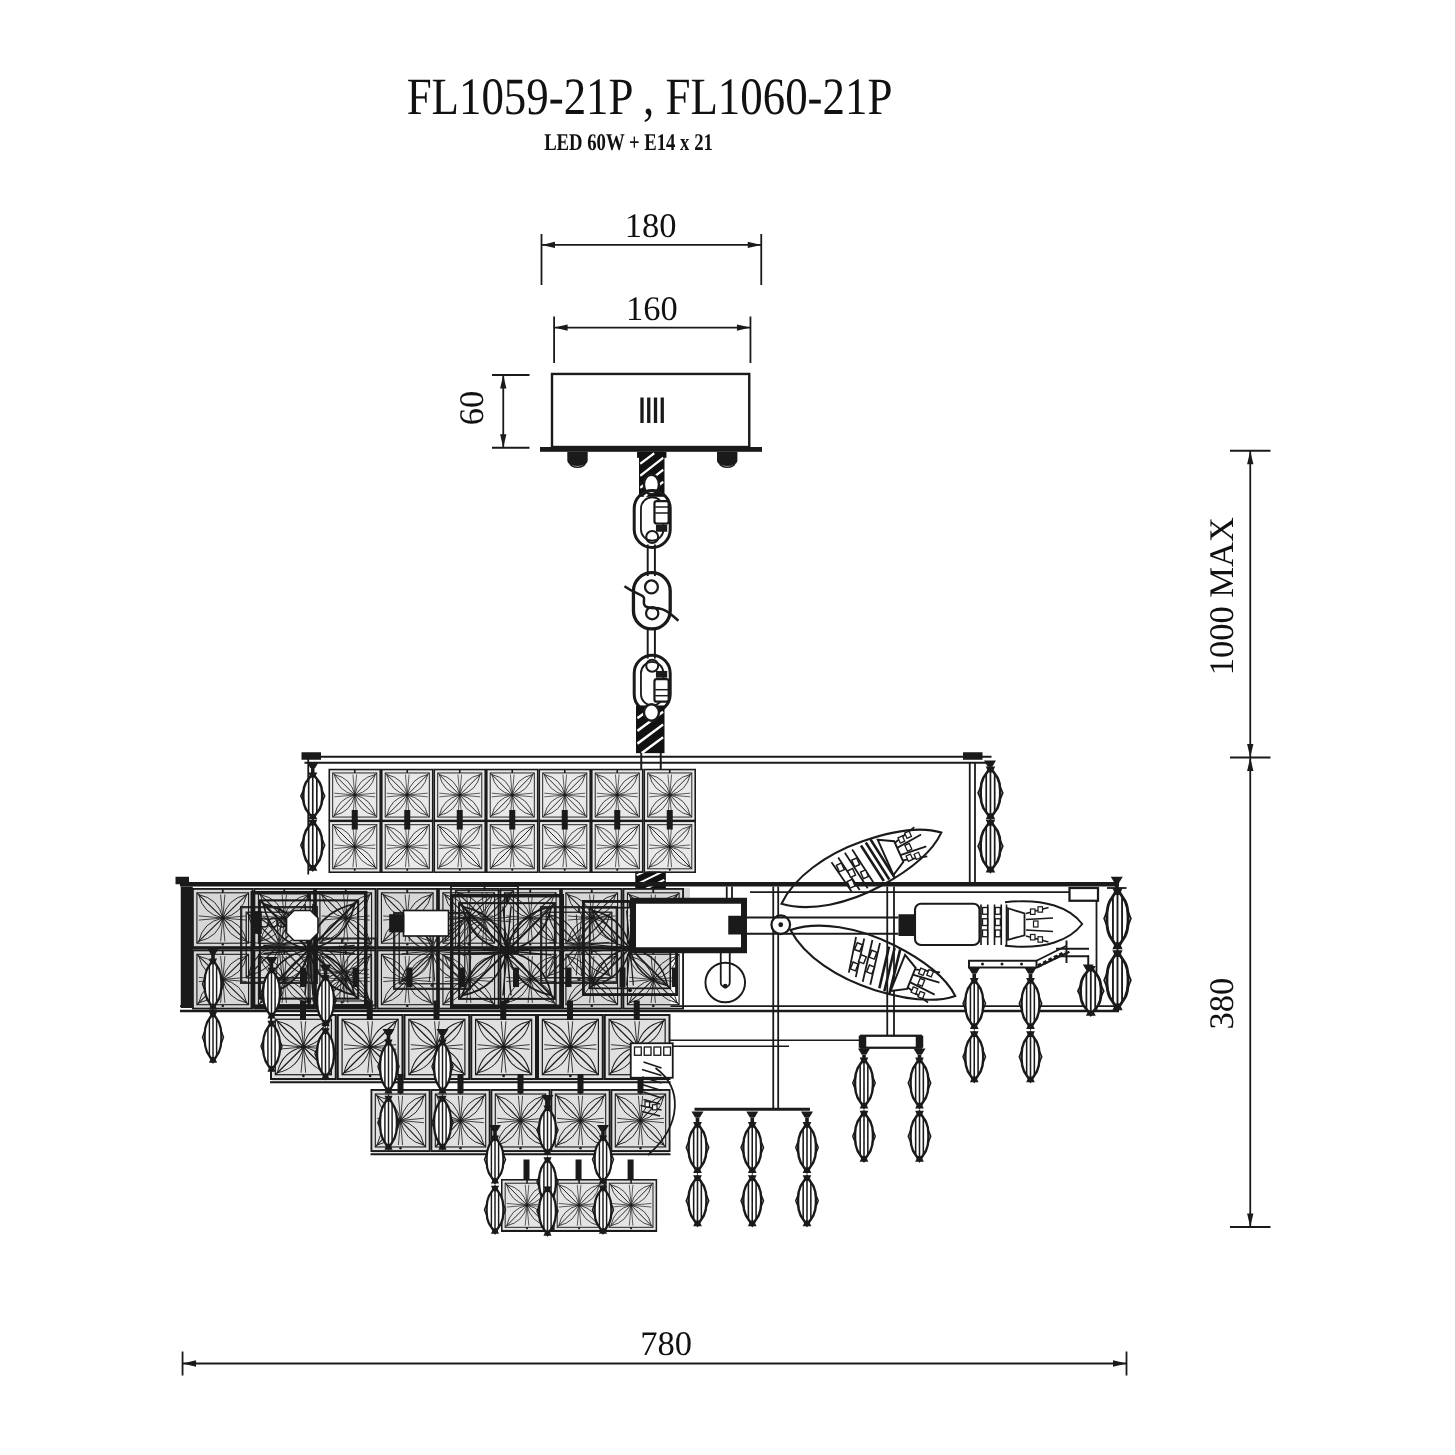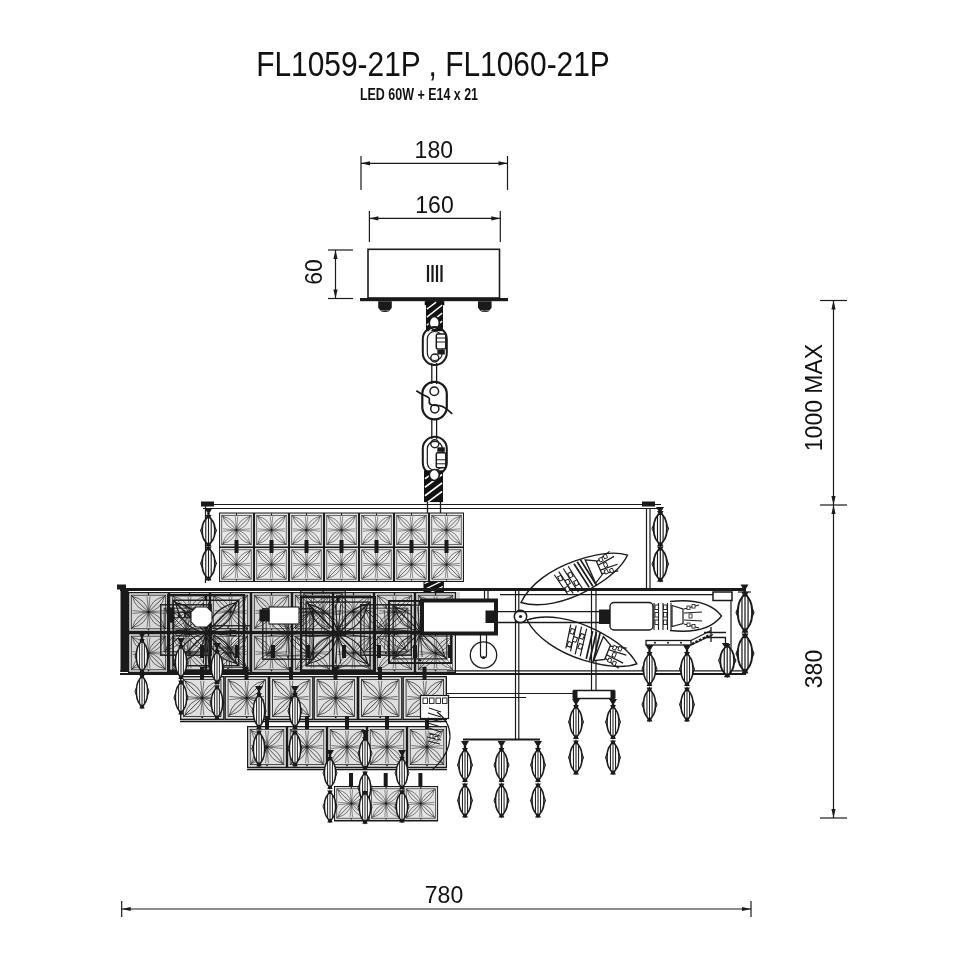--- a/index.html
+++ b/index.html
@@ -1,16 +1,16 @@
 <!DOCTYPE html>
 <html><head>
 <meta charset="utf-8">
 <style>
 html,body{margin:0;padding:0;background:#fff;}
-#page{position:relative;width:970px;height:970px;background:#fff;font-family:Liberation Sans, sans-serif;}
+#page{position:relative;width:970px;height:970px;background:#fff;font-family:Liberation Serif, serif;}
 svg{position:absolute;left:0;top:0;}
 text{fill:#111;}
 .ln{stroke:#1a1a1a;fill:none;}
 </style>
 </head>
 <body>
 <div id="page">
 <svg width="970" height="970" viewBox="0 0 970 970">
 <defs>
 <g id="sq">

